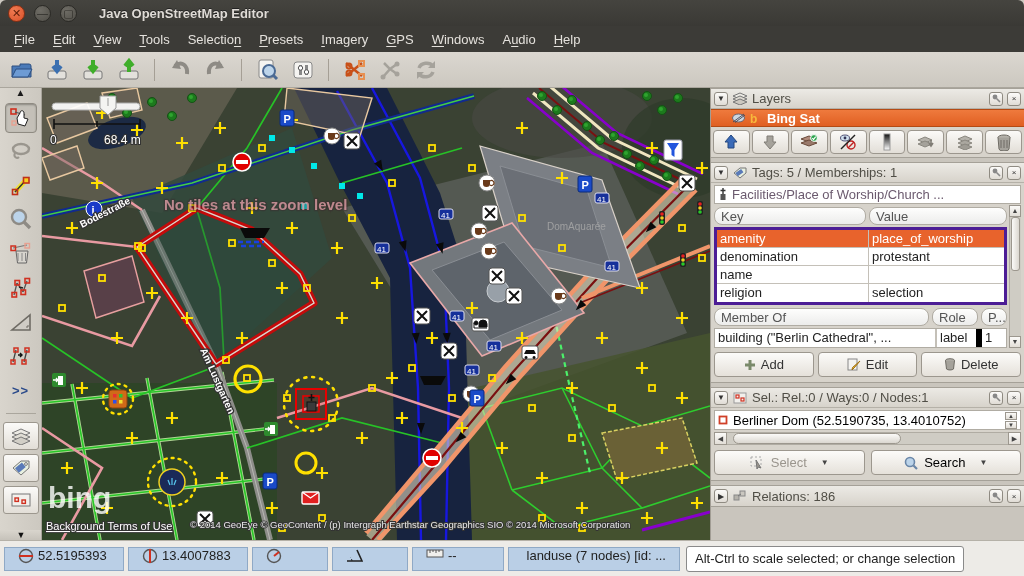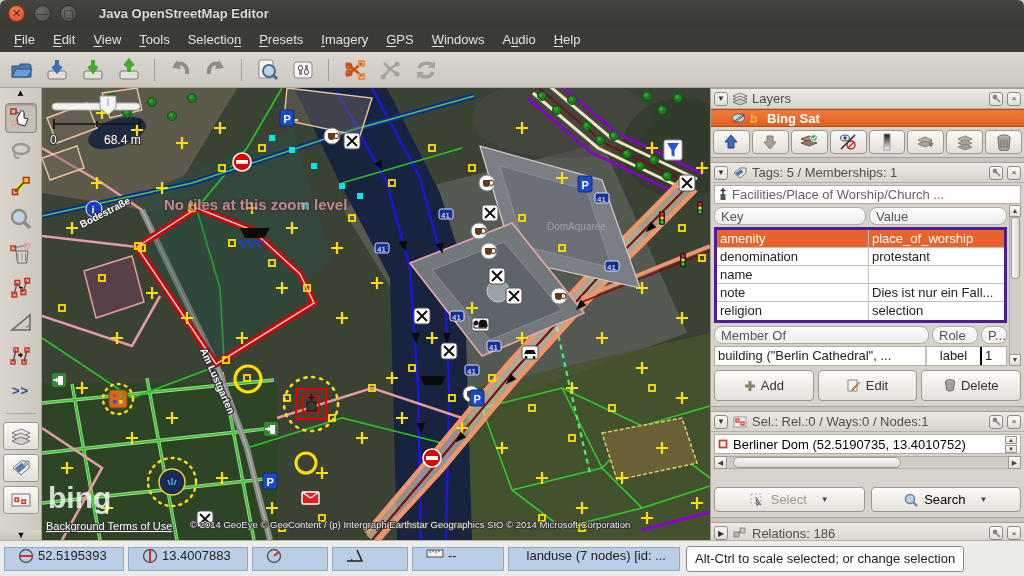--- a/index.html
+++ b/index.html
@@ -66,38 +66,38 @@
   .trow { display:flex; height:18px; border-bottom:1px solid #c4c0b8; background:#fff; }
   .trow:last-child { border-bottom:none; }
   .trow div { padding:1px 3px; white-space:nowrap; overflow:hidden; color:#222; }
   .trow .k { width:152px; border-right:1px solid #c4c0b8; }
   .trow .v { flex:1; }
   .trow.sel { background:#e8632c; }
   .trow.sel div { color:#fff; }
   .memhead { display:flex; gap:3px; margin:3px 0 2px 0; }
   .chip.mo { flex:1; } .chip.role { width:46px; } .chip.pos { width:26px; margin-right:14px; }
   .memtable { border:1px solid #b0aca3; background:#fff; margin-right:14px; }
-  .memtable .k { width:auto; flex:1; } .memtable .r { width:56px; border-left:1px solid #c4c0b8; border-right:2px solid #000000;text-align:center; } .memtable .p { width:24px; }
+  .memtable .k { width:auto; flex:1; } .memtable .r { width:46px; border-left:1px solid #c4c0b8; border-right:6px solid #000000; } .memtable .p { width:24px; }
   .vscroll { position:absolute; right:0; top:0; bottom:0; width:12px; display:flex; flex-direction:column; }
   .varrow { height:12px; border:1px solid #9c978e; background:linear-gradient(#fbfaf8,#e2ded7); font-size:7px; text-align:center; line-height:10px; color:#444; }
   .vtrack { flex:1; background:#cfccc4; border-left:1px solid #b0aca3; position:relative; }
   .vthumb { position:absolute; top:0; left:1px; right:1px; height:45%; background:linear-gradient(90deg,#fbfaf8,#dbd7d0); border:1px solid #9c978e; border-radius:3px; }
   .tagbtns { display:flex; gap:4px; padding:4px 3px 5px 3px; }
-  .pbtn { flex:1; height:31px; border:1px solid #9c978e; border-radius:4px; background:linear-gradient(#fcfbf9,#e5e1da); display:flex; align-items:center; justify-content:center; gap:5px; color:#333; }
+  .pbtn { flex:1; height:25px; border:1px solid #9c978e; border-radius:4px; background:linear-gradient(#fcfbf9,#e5e1da); display:flex; align-items:center; justify-content:center; gap:5px; color:#333; }
 
   
   .selrow { background:#fff; border:1px solid #b0aca3; margin:2px 3px 0 3px; height:20px; display:flex; align-items:center; gap:5px; padding:0 3px; white-space:nowrap; overflow:hidden; }
   .selspin { margin-left:auto; display:flex; flex-direction:column; gap:1px; }
   .selspin div { width:12px; height:8px; border:1px solid #9c978e; background:linear-gradient(#fbfaf8,#e2ded7); font-size:6px; line-height:6px; text-align:center; color:#444; }
   .hscroll { height:13px; margin:2px 3px; display:flex; align-items:stretch; }
   .harrow { width:13px; border:1px solid #9c978e; background:linear-gradient(#fbfaf8,#e2ded7); font-size:7px; text-align:center; line-height:11px; color:#444; }
   .htrack { flex:1; background:#cfccc4; border-top:1px solid #b0aca3; border-bottom:1px solid #b0aca3; position:relative; }
   .hthumb { position:absolute; left:2%; width:60%; top:0; bottom:0; background:linear-gradient(#fbfaf8,#dbd7d0); border:1px solid #9c978e; border-radius:6px; }
   .selbtns { display:flex; gap:6px; padding:3px 3px 5px 3px; }
-  .dbtn { flex:1; height:25px; border:1px solid #9c978e; border-radius:4px; background:linear-gradient(#fcfbf9,#e5e1da); display:flex; align-items:center; justify-content:center; gap:6px;margin-top:13px; }
+  .dbtn { flex:1; height:25px; border:1px solid #9c978e; border-radius:4px; background:linear-gradient(#fcfbf9,#e5e1da); display:flex; align-items:center; justify-content:center; gap:6px; }
   .dbtn .arr { font-size:8px; color:#444; margin-left:8px; }
   .dim { color:#9a958d; }
 
   
   .statusbar { height:36px; background:#edebe7; border-top:1px solid #b5b1a8; display:flex; align-items:center; gap:4px; padding:0 4px; flex:0 0 auto; }
   .sseg { height:24px; background:#bacfe6; border:1px solid #8fa9c6; display:flex; align-items:flex-start; gap:4px; padding:0 13px; color:#222; white-space:nowrap; overflow:hidden; }
   .helpbox { height:26px; background:#fff; border:1px solid #8a8a8a; border-radius:3px; display:flex; align-items:center; padding:0 8px; color:#222; margin-left:2px; white-space:nowrap; overflow:hidden; }
 </style>
 </head>
 <body>
@@ -846,24 +846,20 @@
                 <div class="v">place_of_worship</div>
               </div>
               <div class="trow">
                 <div class="k">denomination</div>
                 <div class="v">protestant</div>
               </div>
               <div class="trow">
                 <div class="k">name</div>
               </div>
               <div class="trow">
-                <div class="k">note</div>
-                <div class="v">Dies ist nur ein Fall...</div>
-              </div>
-              <div class="trow">
                 <div class="k">religion</div>
                 <div class="v">selection</div>
               </div>
             </div>
           <div class="memhead">
             <div class="chip mo">Member Of</div>
             <div class="chip role">Role</div>
             <div class="chip pos">P...</div>
           </div>
           <div class="memtable">

